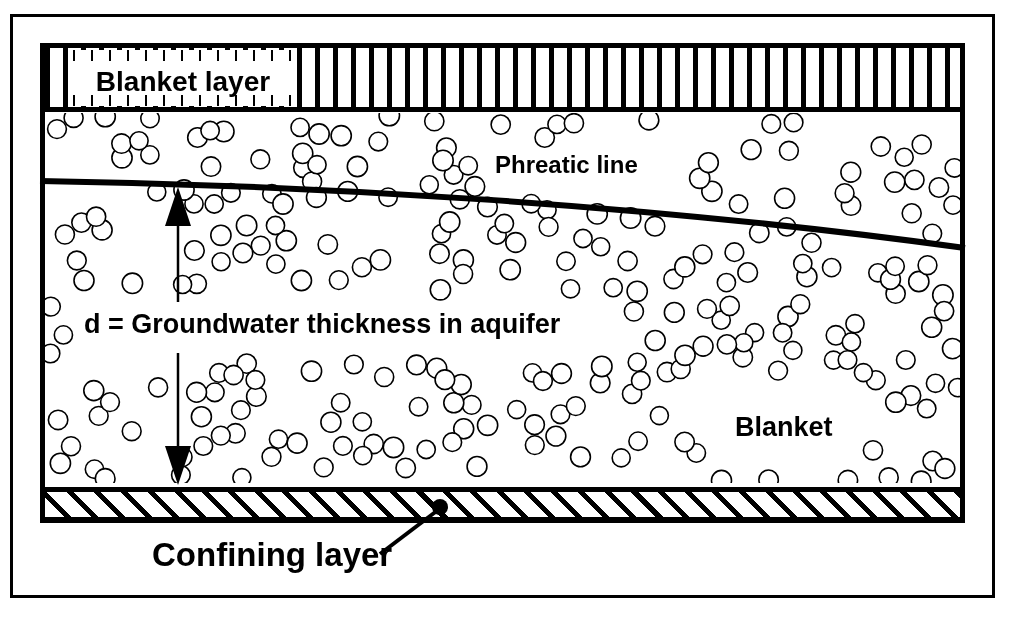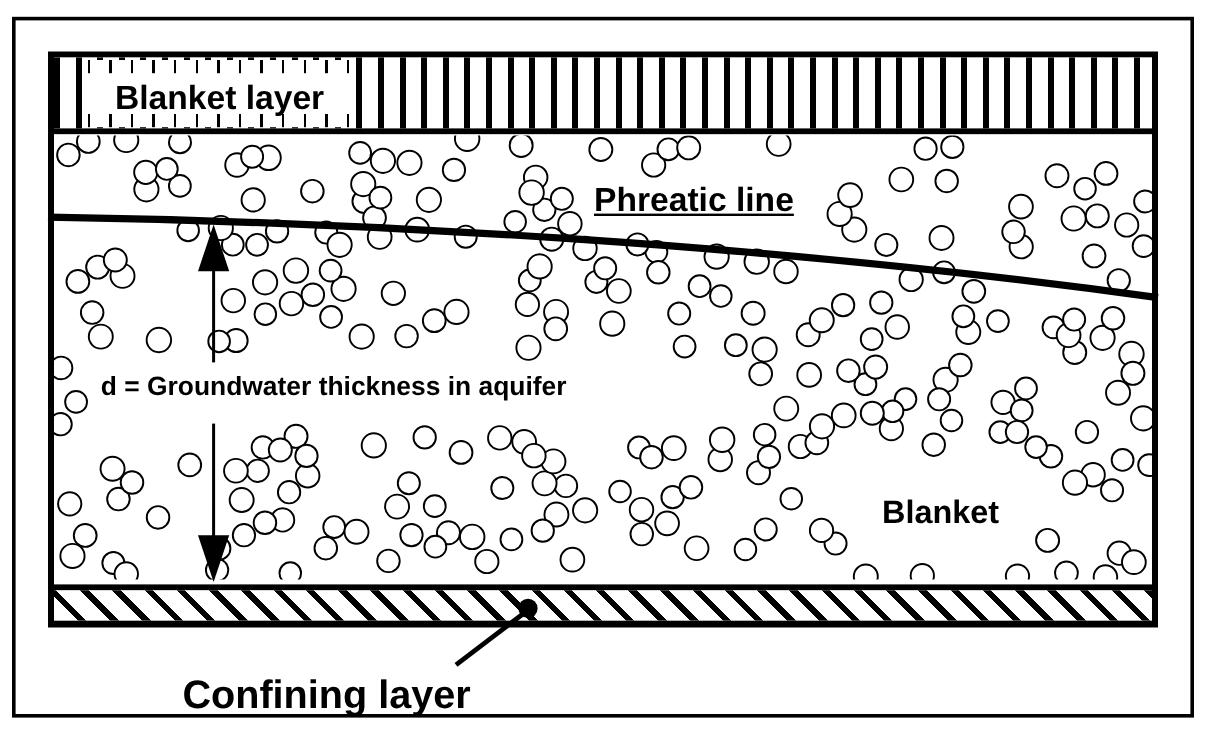--- a/index.html
+++ b/index.html
@@ -38,24 +38,24 @@
   .blanket-label-box .ticks.bottom{bottom:0;}
   .blanket-label-box .txt{
     position:absolute;left:0;right:0;top:8px;bottom:0;
     display:flex;align-items:center;justify-content:center;
     font-size:28px;font-weight:bold;white-space:nowrap;
   }
   svg.overlay{position:absolute;left:0;top:0;z-index:3;}
   .lbl{
     position:absolute;z-index:4;font-weight:bold;background:#fff;white-space:nowrap;line-height:1.15;
   }
-  .lbl.phreatic{left:488px;top:150px;font-size:28px;padding:1px 7px;text-decoration:underline;}
-  .lbl.dthick{left:76px;top:303px;font-size:22px;padding:6px 8px;}
+  .lbl.phreatic{left:488px;top:150px;font-size:24px;padding:1px 7px;}
+  .lbl.dthick{left:76px;top:303px;font-size:27px;padding:6px 8px;}
   .lbl.aquifer{left:727px;top:410px;font-size:27px;padding:2px 8px;}
-  .lbl.confining{left:148px;top:560px;font-size:33px;padding:0 4px;background:transparent;}
+  .lbl.confining{left:148px;top:536px;font-size:33px;padding:0 4px;background:transparent;}
 </style>
 </head>
 <body>
 
 <div class="canvas">
 
   <div class="frame"></div>
 
   <div class="inner-box">
     <div class="blanket-stripes"></div>

